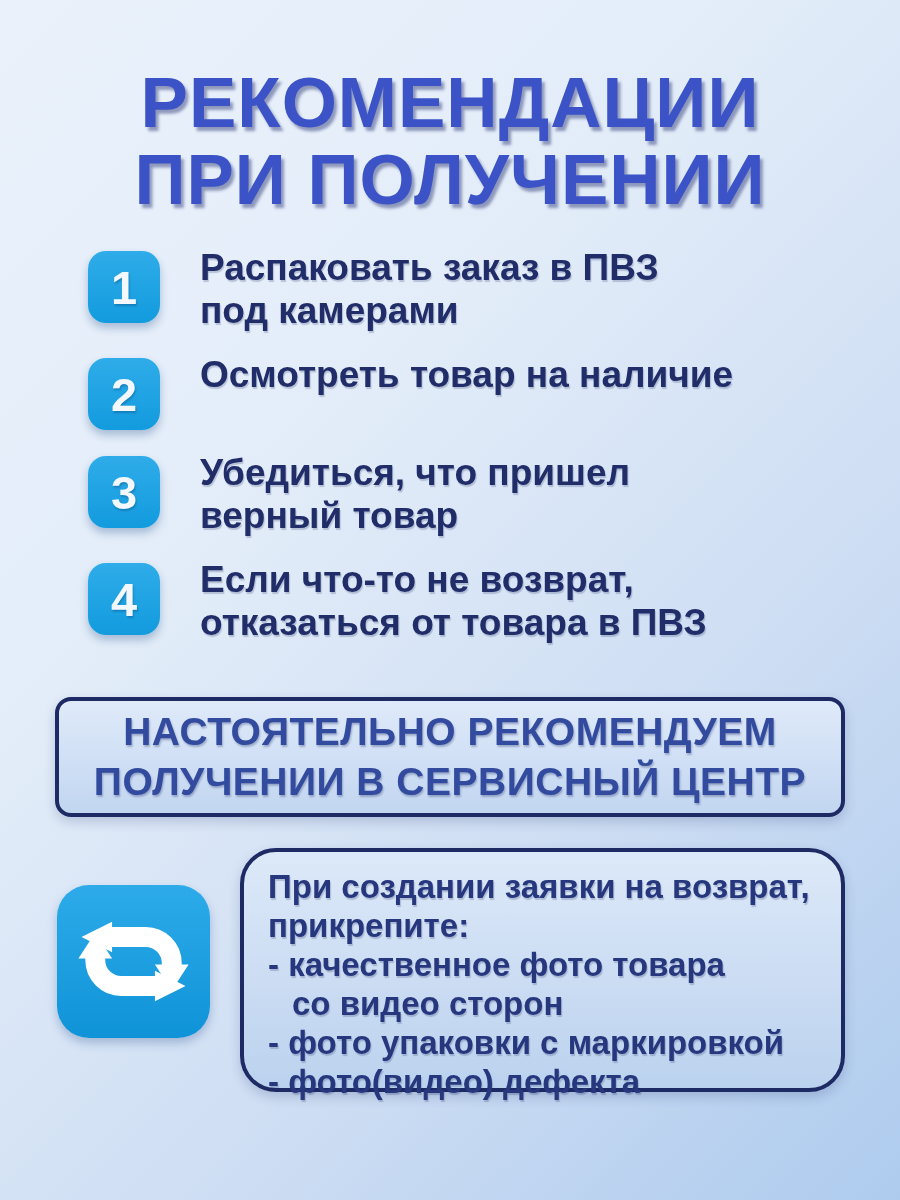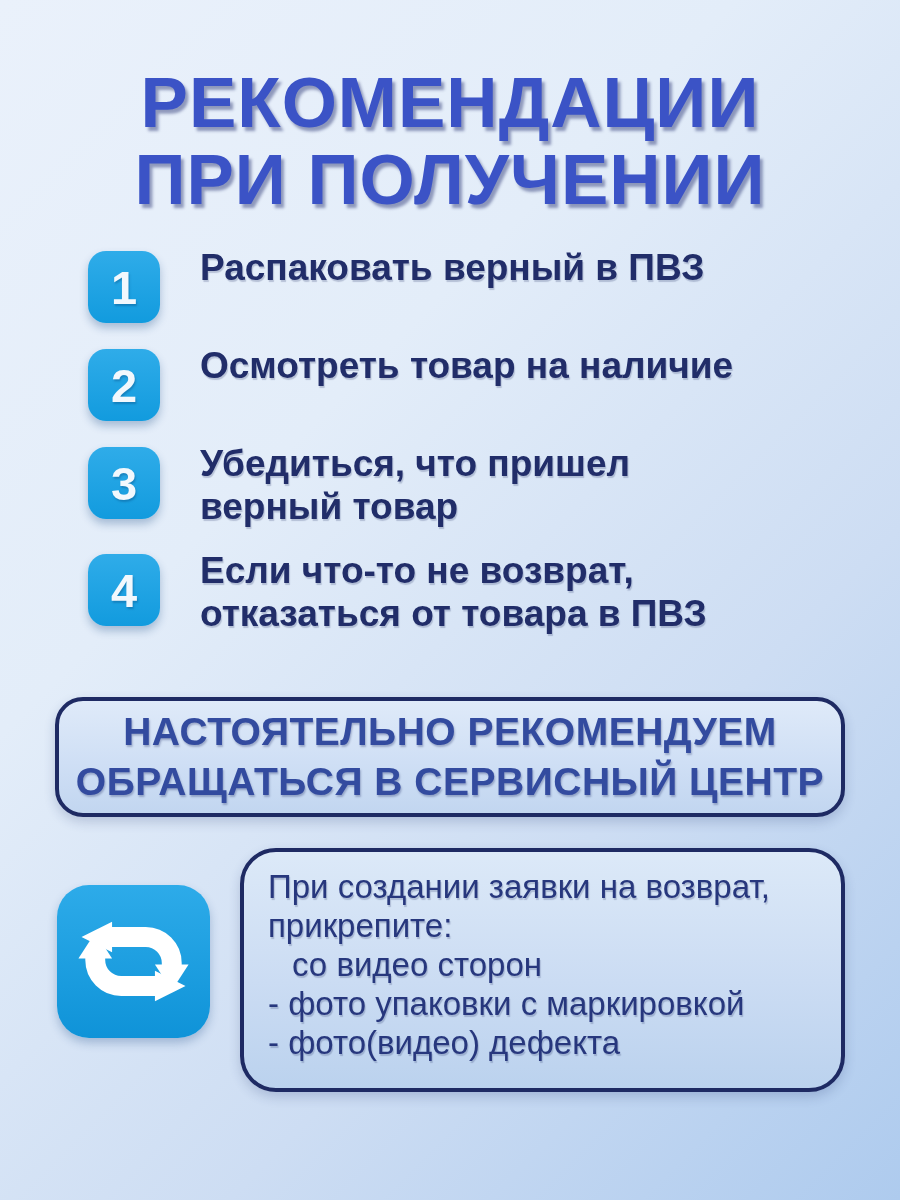--- a/index.html
+++ b/index.html
@@ -33,21 +33,21 @@
   }
   .step-text{
     font-size:37px;line-height:43px;font-weight:700;
     color:#212d69;
     text-shadow:1px 2px 1px rgba(25,35,90,0.22);
   }
   
   .rec-box{
     position:absolute;top:697px;left:55px;width:790px;height:120px;
     box-sizing:border-box;
-    border:4px solid #1e2a63;border-radius:28px;
+    border:4px solid #1e2a63;border-radius:16px;
     background:linear-gradient(180deg,#dfeaf9 0%,#cfdff5 55%,#c2d6f0 100%);
     box-shadow:0 5px 12px rgba(30,50,110,0.20);
     display:flex;flex-direction:column;align-items:center;justify-content:center;
     text-align:center;
     font-size:39px;line-height:50px;font-weight:700;letter-spacing:0.5px;
     color:#334b9f;
     text-shadow:1px 2px 2px rgba(25,40,100,0.30);
   }
   
   .return-icon{
@@ -57,21 +57,21 @@
     box-shadow:0 5px 10px rgba(20,70,130,0.28);
   }
   .return-icon svg{width:100%;height:100%;display:block;}
   .return-box{
     position:absolute;top:848px;left:240px;width:605px;height:244px;
     box-sizing:border-box;
     border:4px solid #1e2a63;border-radius:36px;
     background:linear-gradient(180deg,#dce9f8 0%,#cbdcf3 55%,#bbd2ee 100%);
     box-shadow:0 5px 12px rgba(30,50,110,0.20);
     padding:15px 18px 0 24px;
-    font-size:33px;line-height:39px;font-weight:400;
+    font-size:33px;line-height:39px;font-weight:700;
     color:#27377d;
     text-shadow:1px 2px 1px rgba(25,35,90,0.22);
   }
   .return-line{white-space:nowrap;}
   .return-line.indent{padding-left:24px;}
 </style>
 </head>
 <body>
 
 <div class="page">
@@ -79,21 +79,22 @@
   <div class="title">
     <div>РЕКОМЕНДАЦИИ</div>
     <div>ПРИ ПОЛУЧЕНИИ</div>
   </div>
 
   <div class="steps">
 
     <div class="step">
       <div class="badge">1</div>
       <div class="step-text">
-        <div>Распаковать верный в ПВЗ</div>
+        <div>Распаковать заказ в ПВЗ</div>
+        <div>под камерами</div>
       </div>
     </div>
 
     <div class="step">
       <div class="badge">2</div>
       <div class="step-text">
         <div>Осмотреть товар на наличие</div>
       </div>
     </div>
 
@@ -110,39 +111,40 @@
       <div class="step-text">
         <div>Если что-то не возврат,</div>
         <div>отказаться от товара в ПВЗ</div>
       </div>
     </div>
 
   </div>
 
   <div class="rec-box">
     <div>НАСТОЯТЕЛЬНО РЕКОМЕНДУЕМ</div>
-    <div>ОБРАЩАТЬСЯ В СЕРВИСНЫЙ ЦЕНТР</div>
+    <div>ПОЛУЧЕНИИ В СЕРВИСНЫЙ ЦЕНТР</div>
   </div>
 
   <div class="return-icon">
     <svg viewBox="0 0 100 100" xmlns="http://www.w3.org/2000/svg" aria-hidden="true">
       <g fill="#ffffff" stroke="none">
         <path d="M36 24 L36 44 L16 34 Z"></path>
         <path d="M34 34 L58 34 A17 17 0 0 1 75 51 L75 53" fill="none" stroke="#ffffff" stroke-width="13"></path>
         <path d="M64 52 L86 52 L75 69 Z"></path>
       </g>
       <g fill="#ffffff" stroke="none" transform="rotate(180 50 50)">
         <path d="M36 24 L36 44 L16 34 Z"></path>
         <path d="M34 34 L58 34 A17 17 0 0 1 75 51 L75 53" fill="none" stroke="#ffffff" stroke-width="13"></path>
         <path d="M64 52 L86 52 L75 69 Z"></path>
       </g>
     </svg>
   </div>
 
   <div class="return-box">
     <div class="return-line">При создании заявки на возврат,</div>
     <div class="return-line">прикрепите:</div>
+    <div class="return-line">- качественное фото товара</div>
     <div class="return-line indent">со видео сторон</div>
     <div class="return-line">- фото упаковки с маркировкой</div>
     <div class="return-line">- фото(видео) дефекта</div>
   </div>
 
 </div>
 
 </body></html>

